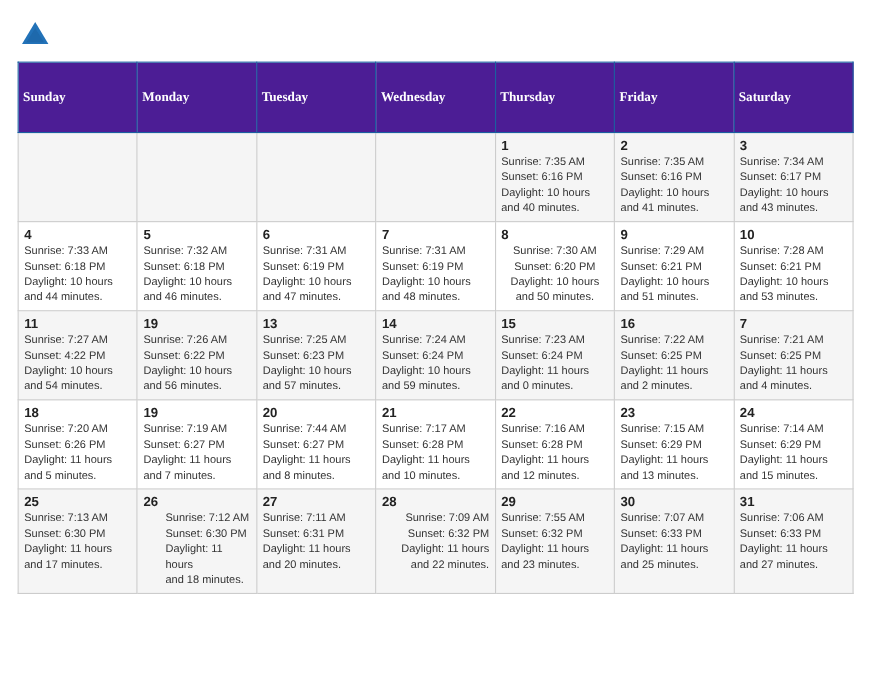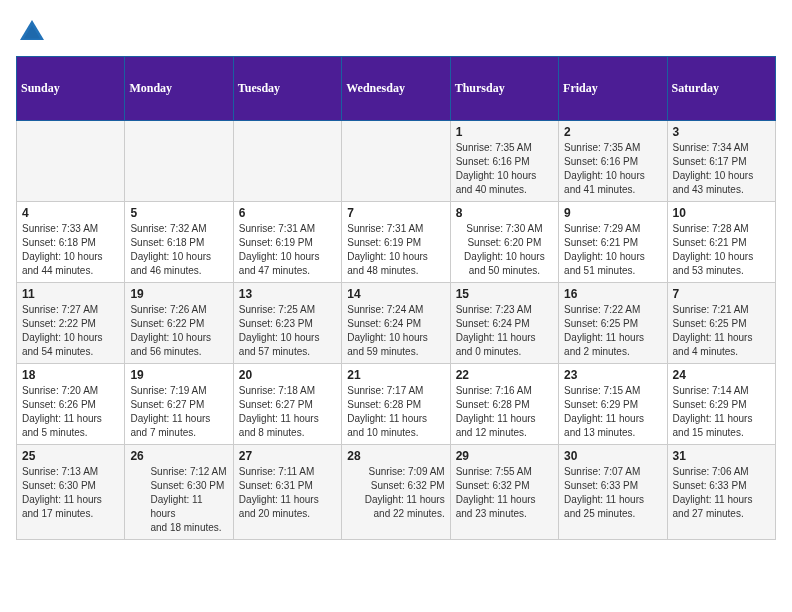--- a/index.html
+++ b/index.html
@@ -195,21 +195,21 @@
           <div class="day-info" style="white-space: pre-line;">Sunrise: 7:28 AM
 Sunset: 6:21 PM
 Daylight: 10 hours
 and 53 minutes.</div>
         </td>
       </tr>
       <tr>
         <td>
           <span class="day-number">11</span>
           <div class="day-info" style="white-space: pre-line;">Sunrise: 7:27 AM
-Sunset: 2:22 PM
+Sunset: 4:22 PM
 Daylight: 10 hours
 and 54 minutes.</div>
         </td>
         <td>
           <span class="day-number">19</span>
           <div class="day-info" style="white-space: pre-line;">Sunrise: 7:26 AM
 Sunset: 6:22 PM
 Daylight: 10 hours
 and 56 minutes.</div>
         </td>
@@ -259,21 +259,21 @@
         </td>
         <td>
           <span class="day-number">19</span>
           <div class="day-info" style="white-space: pre-line;">Sunrise: 7:19 AM
 Sunset: 6:27 PM
 Daylight: 11 hours
 and 7 minutes.</div>
         </td>
         <td>
           <span class="day-number">20</span>
-          <div class="day-info" style="white-space: pre-line;">Sunrise: 7:18 AM
+          <div class="day-info" style="white-space: pre-line;">Sunrise: 7:44 AM
 Sunset: 6:27 PM
 Daylight: 11 hours
 and 8 minutes.</div>
         </td>
         <td>
           <span class="day-number">21</span>
           <div class="day-info" style="white-space: pre-line;">Sunrise: 7:17 AM
 Sunset: 6:28 PM
 Daylight: 11 hours
 and 10 minutes.</div>

